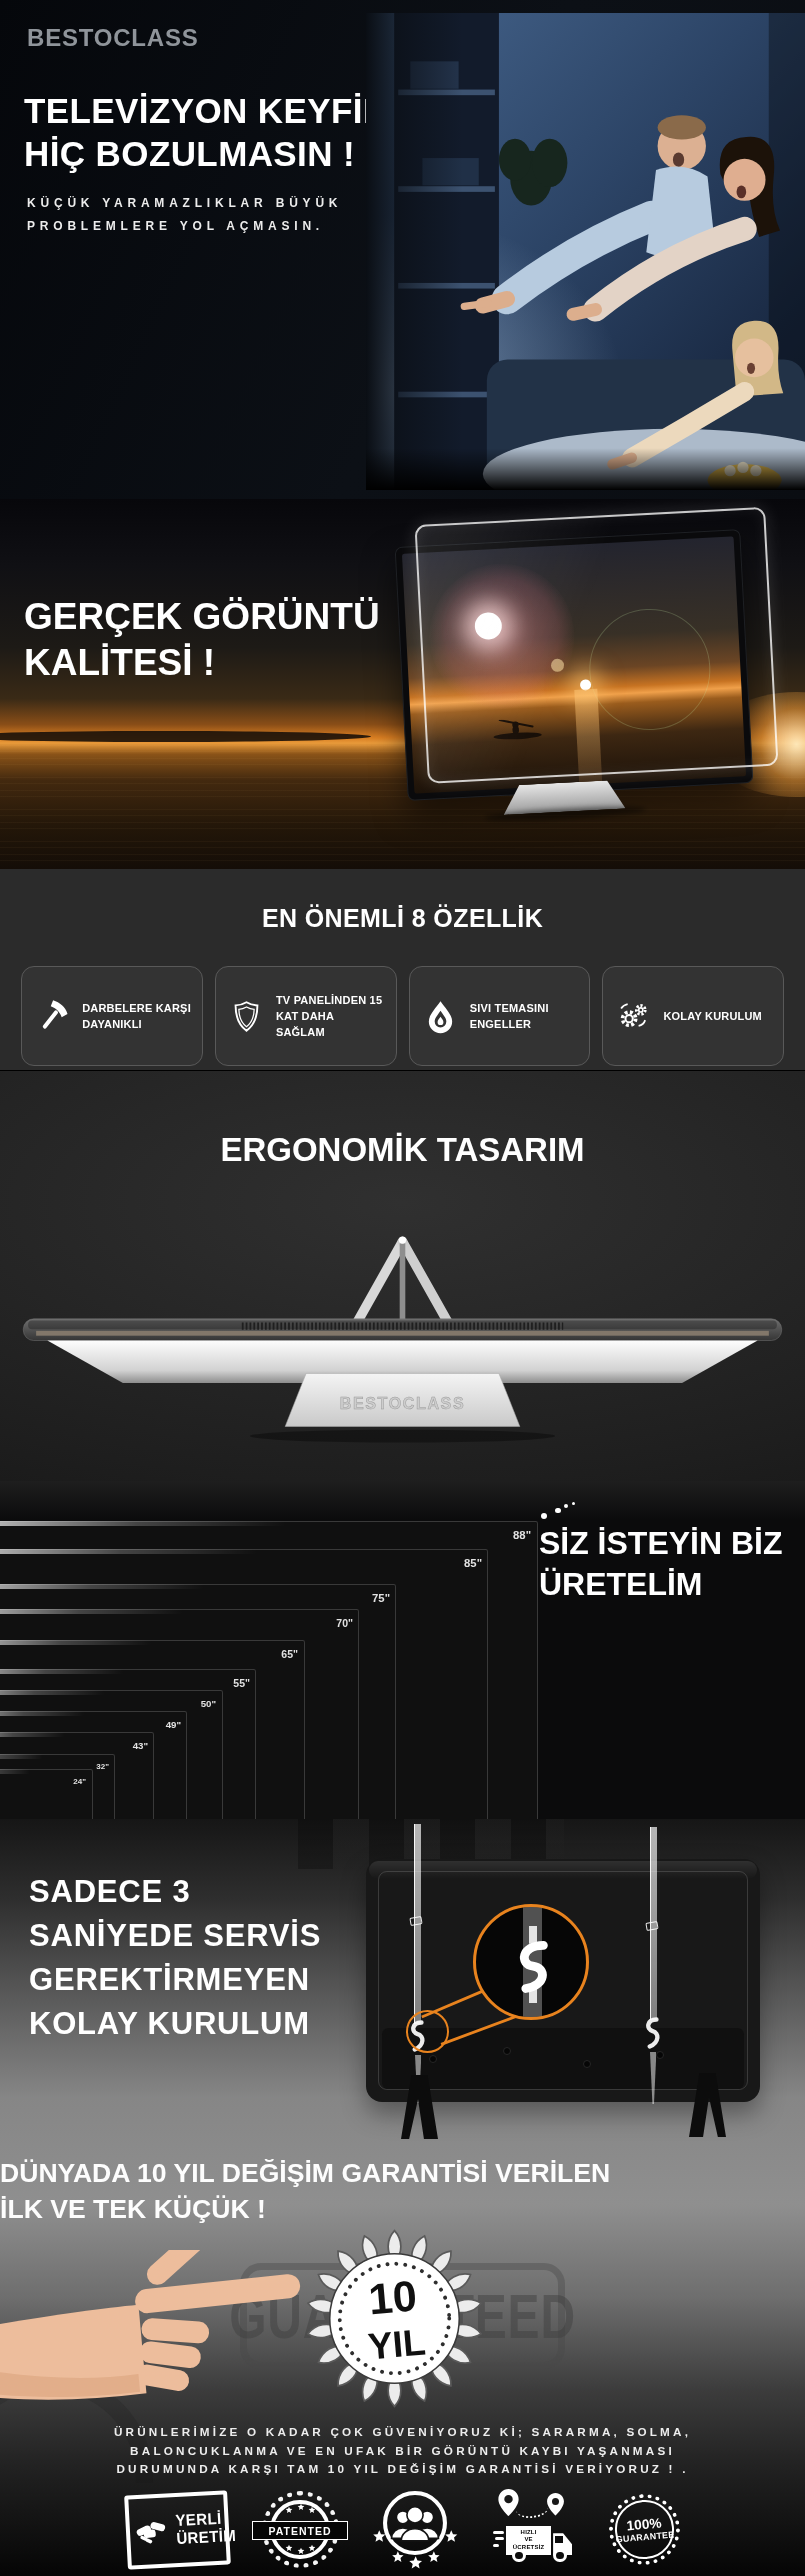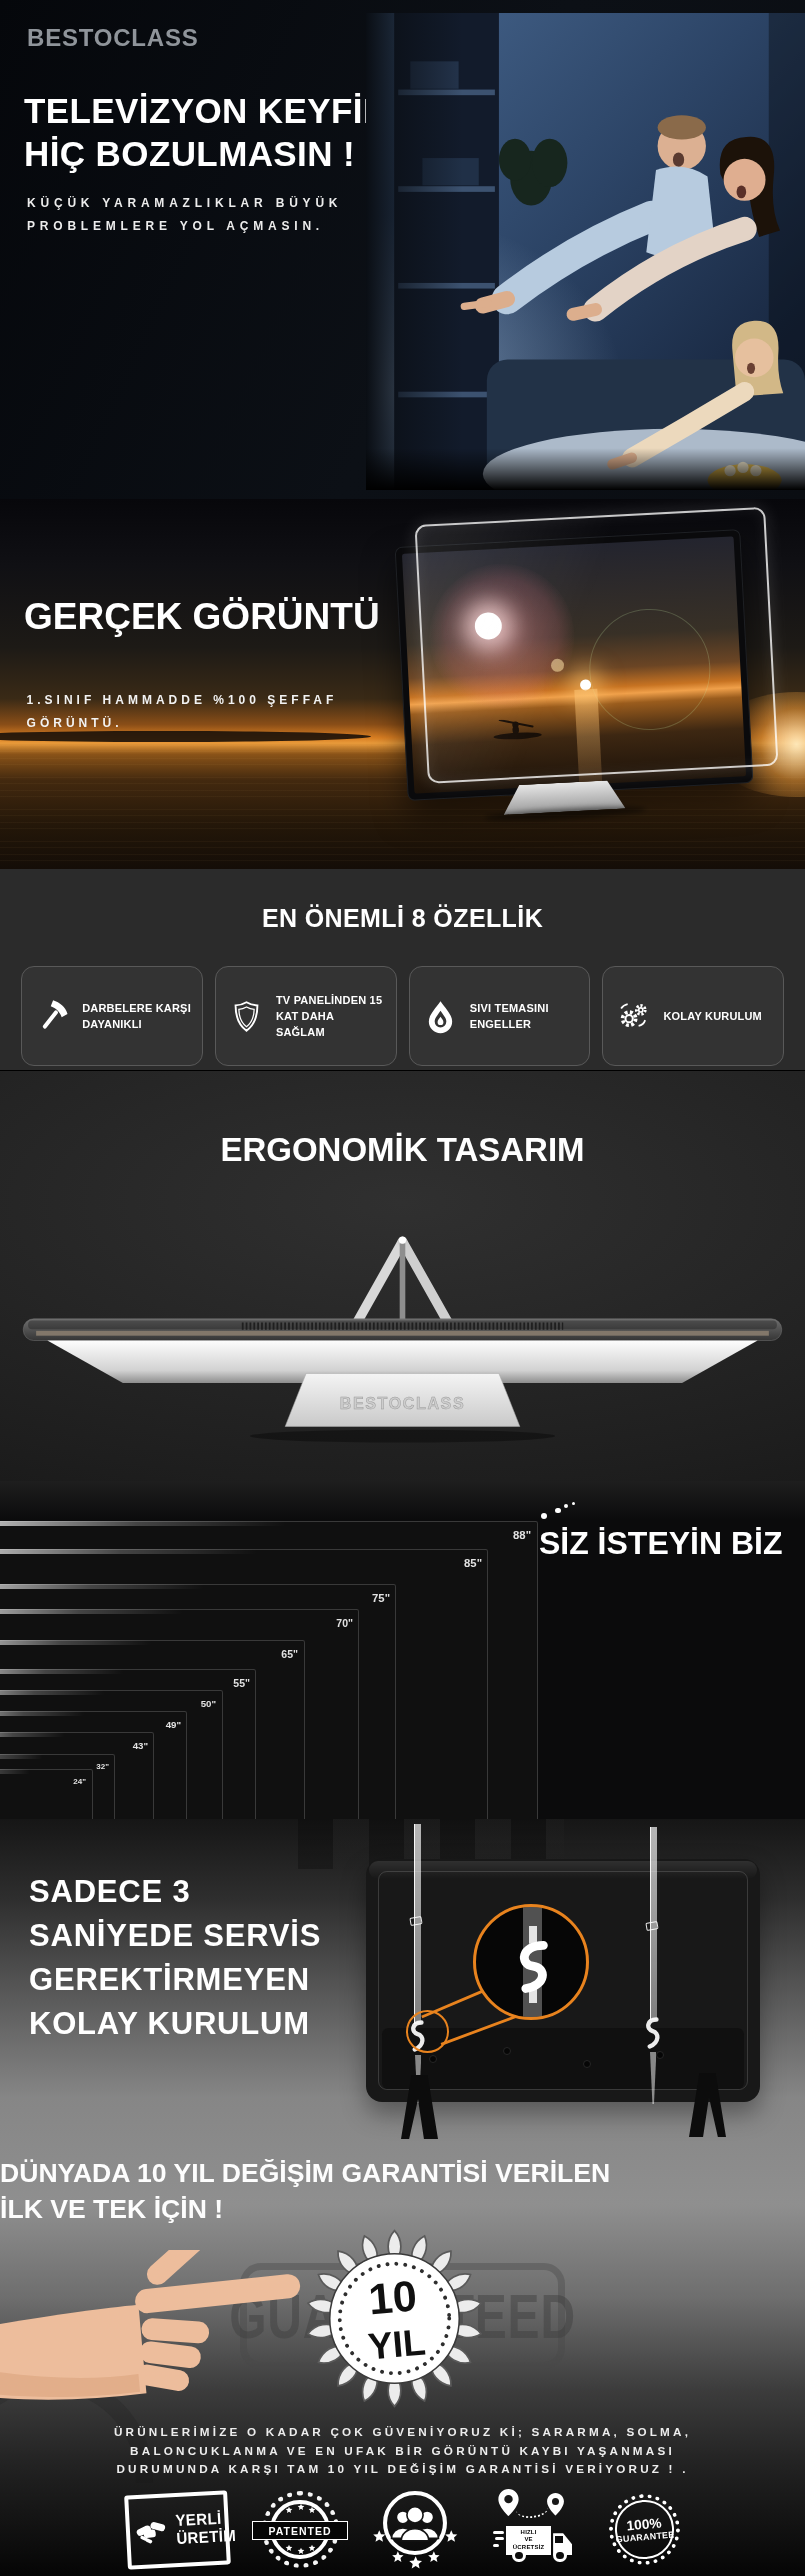--- a/index.html
+++ b/index.html
@@ -270,24 +270,21 @@
     </svg>
   </div>
 </section>
 
 <section class="s2">
   <div class="abs sun-glow"></div>
   <div class="abs land"></div>
   <div class="abs streaks"></div>
   <div class="abs title">
     <div>GERÇEK GÖRÜNTÜ</div>
-  </div>
-  <div class="abs sub">
-    <div>1.SINIF HAMMADDE %100 ŞEFFAF</div>
-    <div>GÖRÜNTÜ.</div>
+    <div>KALİTESİ !</div>
   </div>
   <div class="abs tvq">
     <div class="bezel"></div>
     <div class="screen">
       <div class="flare1"></div>
       <div class="flare-core"></div>
       <div class="flare-ring"></div>
       <div class="flare-dot"></div>
       <div class="tv-sun"></div>
       <div class="sun-col"></div>
@@ -412,20 +409,21 @@
   <span class="flabel fl8">49"</span>
   <span class="flabel fl9">43"</span>
   <span class="flabel fl10">32"</span>
   <span class="flabel fl11">24"</span>
   <span class="dot d1"></span>
   <span class="dot d2"></span>
   <span class="dot d3"></span>
   <span class="dot d4"></span>
   <div class="sz-title">
     <div>SİZ İSTEYİN BİZ</div>
+    <div>ÜRETELİM</div>
   </div>
 </section>
 
 <section class="s6">
   <div class="abs wardrobe"></div>
   <div class="abs inst-title">
     <div>SADECE  3</div>
     <div>SANİYEDE SERVİS</div>
     <div>GEREKTİRMEYEN</div>
     <div>KOLAY KURULUM</div>
@@ -467,21 +465,21 @@
       <path d="M25 78 L25 96" stroke="rgba(255,255,255,.85)" stroke-width="10"></path>
     </svg>
   </div>
   <div class="abs mini-circle"></div>
 
   <div class="foot ft-l"></div>
   <div class="foot ft-r"></div>
 
   <div class="abs guar-title">
     <div>DÜNYADA 10 YIL DEĞİŞİM GARANTİSİ VERİLEN</div>
-    <div>İLK VE TEK İÇİN !</div>
+    <div>İLK VE TEK KÜÇÜK !</div>
   </div>
 
   <div class="abs stamp">
     <span>GUARANTEED</span>
   </div>
 
   <svg class="abs wreath" viewBox="-120 -120 240 240">
     <defs>
         <path id="leaf" d="M0,-114 C11,-102 11,-84 0,-74 C-11,-84 -11,-102 0,-114 Z"></path>
       </defs>

